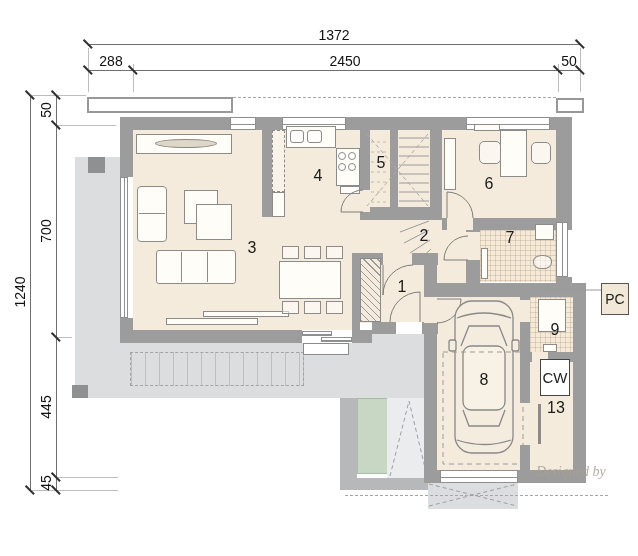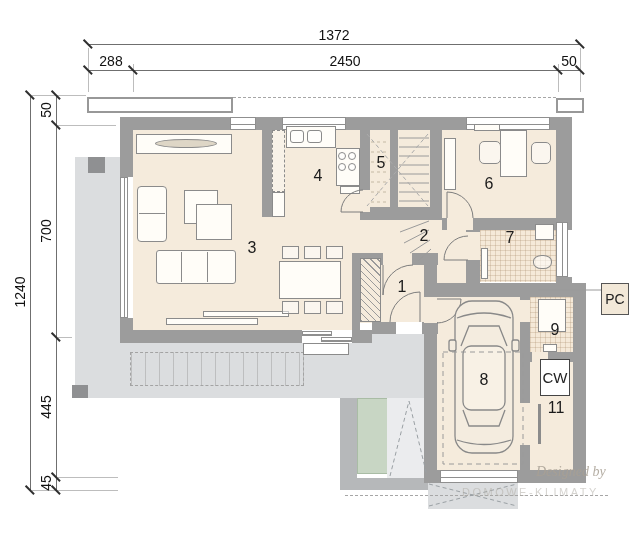--- a/index.html
+++ b/index.html
@@ -227,21 +227,21 @@
 
   <div class="rlabel" style="left:402px;top:287px;">1</div>
   <div class="rlabel" style="left:424px;top:236px;">2</div>
   <div class="rlabel" style="left:252px;top:248px;">3</div>
   <div class="rlabel" style="left:318px;top:176px;">4</div>
   <div class="rlabel" style="left:381px;top:163px;">5</div>
   <div class="rlabel" style="left:489px;top:184px;">6</div>
   <div class="rlabel" style="left:510px;top:238px;">7</div>
   <div class="rlabel" style="left:484px;top:380px;">8</div>
   <div class="rlabel" style="left:555px;top:330px;">9</div>
-  <div class="rlabel" style="left:556px;top:408px;">11</div>
+  <div class="rlabel" style="left:556px;top:408px;">13</div>
 
   <div class="ext" style="left:88px;top:48px;width:1px;height:44px;"></div>
   <div class="ext" style="left:133px;top:64px;width:1px;height:28px;"></div>
   <div class="ext" style="left:558px;top:64px;width:1px;height:28px;"></div>
   <div class="ext" style="left:580px;top:48px;width:1px;height:44px;"></div>
   <div class="dline" style="left:88px;top:44px;width:492px;height:1px;"></div>
   <div class="tick" style="left:82px;top:43px;"></div>
   <div class="tick" style="left:574px;top:43px;"></div>
   <div class="dlabel" style="left:334px;top:27px;">1372</div>
   <div class="dline" style="left:88px;top:70px;width:492px;height:1px;"></div>
@@ -267,15 +267,14 @@
   <div class="tick" style="left:50px;top:124px;"></div>
   <div class="tick" style="left:50px;top:336px;"></div>
   <div class="tick" style="left:50px;top:476px;"></div>
   <div class="tick" style="left:50px;top:489px;"></div>
   <div class="dlabelV" style="left:46px;top:110px;">50</div>
   <div class="dlabelV" style="left:46px;top:231px;">700</div>
   <div class="dlabelV" style="left:46px;top:407px;">445</div>
   <div class="dlabelV" style="left:46px;top:483px;">45</div>
 
   <div class="wm1" style="left:536px;top:464px;">Designed by</div>
-  <div class="wm2" style="left:462px;top:486px;">DOMOWE-KLIMATY</div>
 
 </div>
 
 </body></html>

